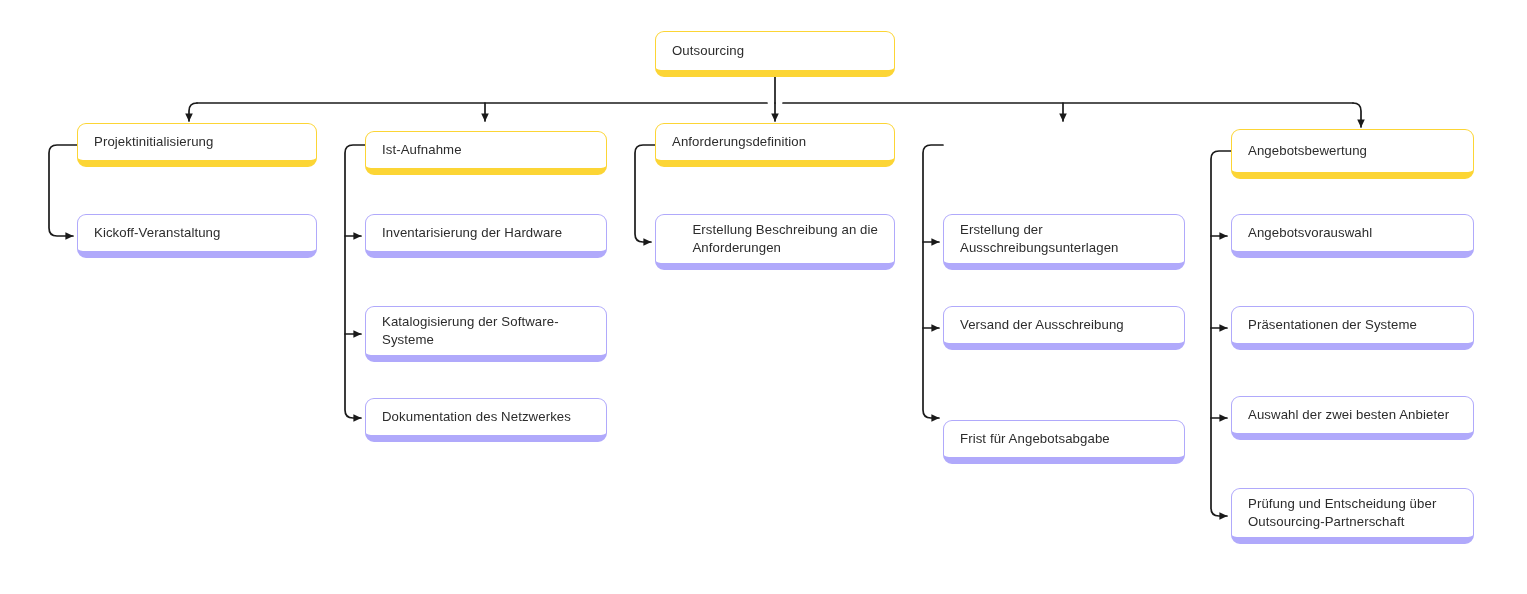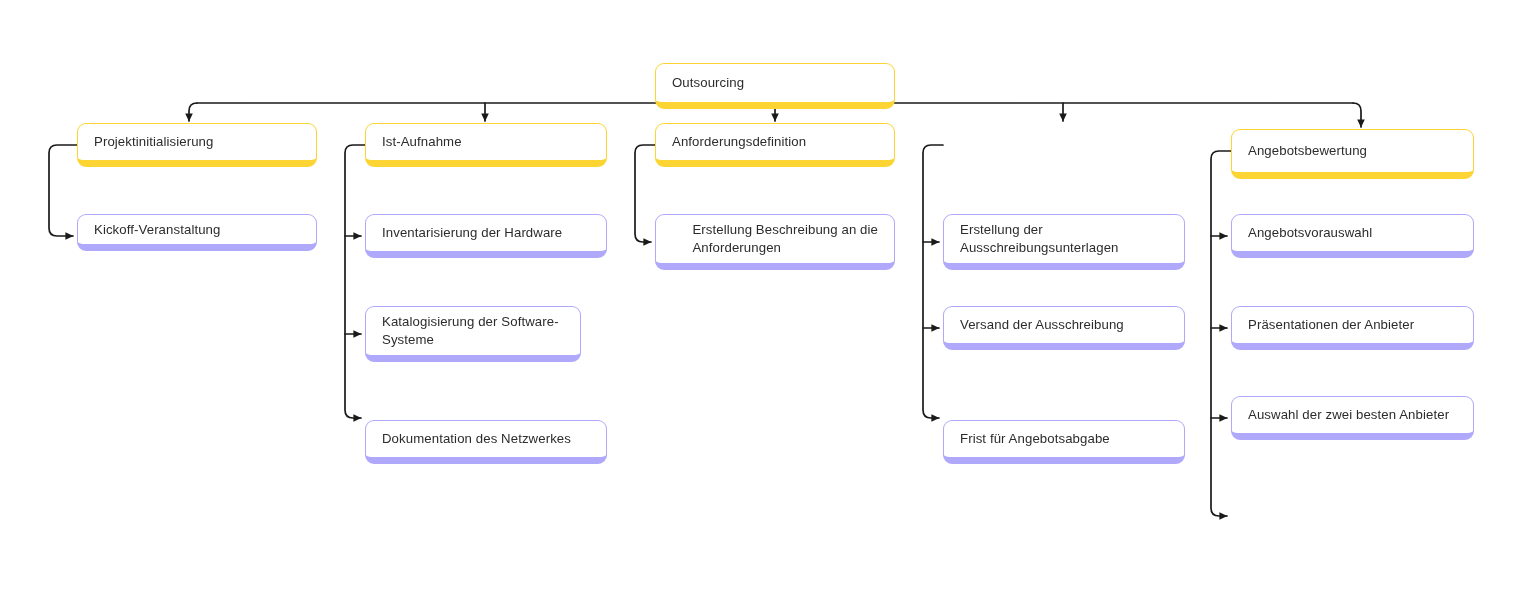--- a/index.html
+++ b/index.html
@@ -98,42 +98,42 @@
     </g>
 
     <g fill="none" stroke="#1A1A1A" stroke-width="1.7" stroke-linecap="round" stroke-linejoin="round">
       <path d="M1231,151 L1219,151 Q1211,151 1211,159 L1211,508 Q1211,516 1219,516 L1227,516" marker-end="url(#arw)"></path>
       <path d="M1211,236 L1227,236" marker-end="url(#arw)"></path>
       <path d="M1211,328 L1227,328" marker-end="url(#arw)"></path>
       <path d="M1211,418 L1227,418" marker-end="url(#arw)"></path>
     </g>
   </svg>
 
-  <div class="node node-root" style="left:655px; top:31px; width:240px; height:46px;margin-top:32px;">
+  <div class="node node-root" style="left:655px; top:31px; width:240px; height:46px;">
     <span class="node-label">Outsourcing</span>
   </div>
 
   <div class="node node-l1" style="left:77px; top:123px; width:240px; height:44px;">
     <span class="node-label">Projektinitialisierung</span>
   </div>
-  <div class="node node-l2" style="left:77px; top:214px; width:240px; height:37px;">
+  <div class="node node-l2" style="left:77px; top:214px; width:240px; height:44px;">
     <span class="node-label">Kickoff-Veranstaltung</span>
   </div>
 
-  <div class="node node-l1" style="left:365px; top:123px; width:242px; height:44px;">
+  <div class="node node-l1" style="left:365px; top:131px; width:242px; height:44px;">
     <span class="node-label">Ist-Aufnahme</span>
   </div>
   <div class="node node-l2" style="left:365px; top:214px; width:242px; height:44px;">
     <span class="node-label">Inventarisierung der Hardware</span>
   </div>
-  <div class="node node-l2" style="left:365px; top:306px; width:216px; height:56px;">
+  <div class="node node-l2" style="left:365px; top:306px; width:242px; height:56px;">
     <span class="node-label">Katalogisierung der Software-
 Systeme</span>
   </div>
-  <div class="node node-l2" style="left:365px; top:420px; width:242px; height:44px;">
+  <div class="node node-l2" style="left:365px; top:398px; width:242px; height:44px;">
     <span class="node-label">Dokumentation des Netzwerkes</span>
   </div>
 
   <div class="node node-l1" style="left:655px; top:123px; width:240px; height:44px;">
     <span class="node-label">Anforderungsdefinition</span>
   </div>
   <div class="node node-l2" style="left:655px; top:214px; width:240px; height:56px;justify-content:flex-end;">
     <span class="node-label">Erstellung Beschreibung an die
 Anforderungen</span>
   </div>
@@ -149,19 +149,23 @@
     <span class="node-label">Frist für Angebotsabgabe</span>
   </div>
 
   <div class="node node-l1" style="left:1231px; top:129px; width:243px; height:50px;">
     <span class="node-label">Angebotsbewertung</span>
   </div>
   <div class="node node-l2" style="left:1231px; top:214px; width:243px; height:44px;">
     <span class="node-label">Angebotsvorauswahl</span>
   </div>
   <div class="node node-l2" style="left:1231px; top:306px; width:243px; height:44px;">
-    <span class="node-label">Präsentationen der Anbieter</span>
+    <span class="node-label">Präsentationen der Systeme</span>
   </div>
   <div class="node node-l2" style="left:1231px; top:396px; width:243px; height:44px;">
     <span class="node-label">Auswahl der zwei besten Anbieter</span>
+  </div>
+  <div class="node node-l2" style="left:1231px; top:488px; width:243px; height:56px;">
+    <span class="node-label">Prüfung und Entscheidung über
+Outsourcing-Partnerschaft</span>
   </div>
 
 </div>
 
 </body></html>

